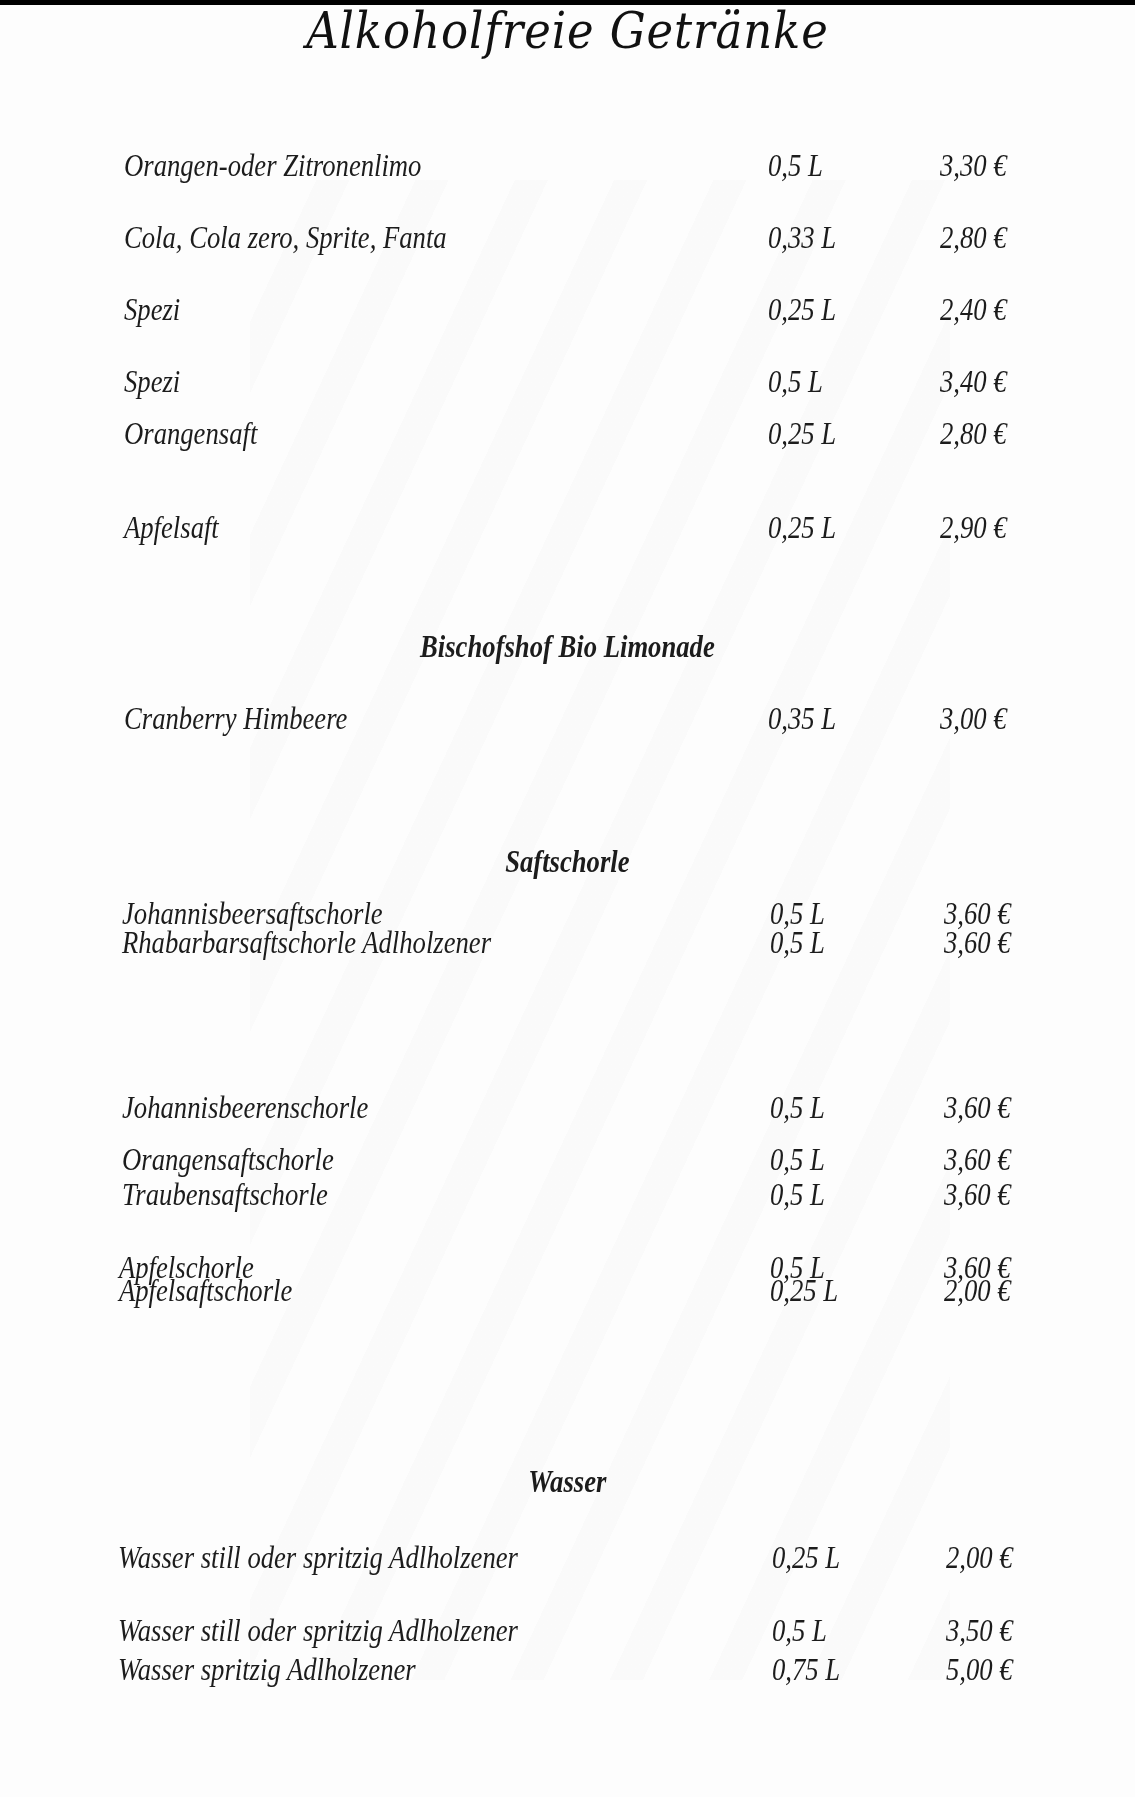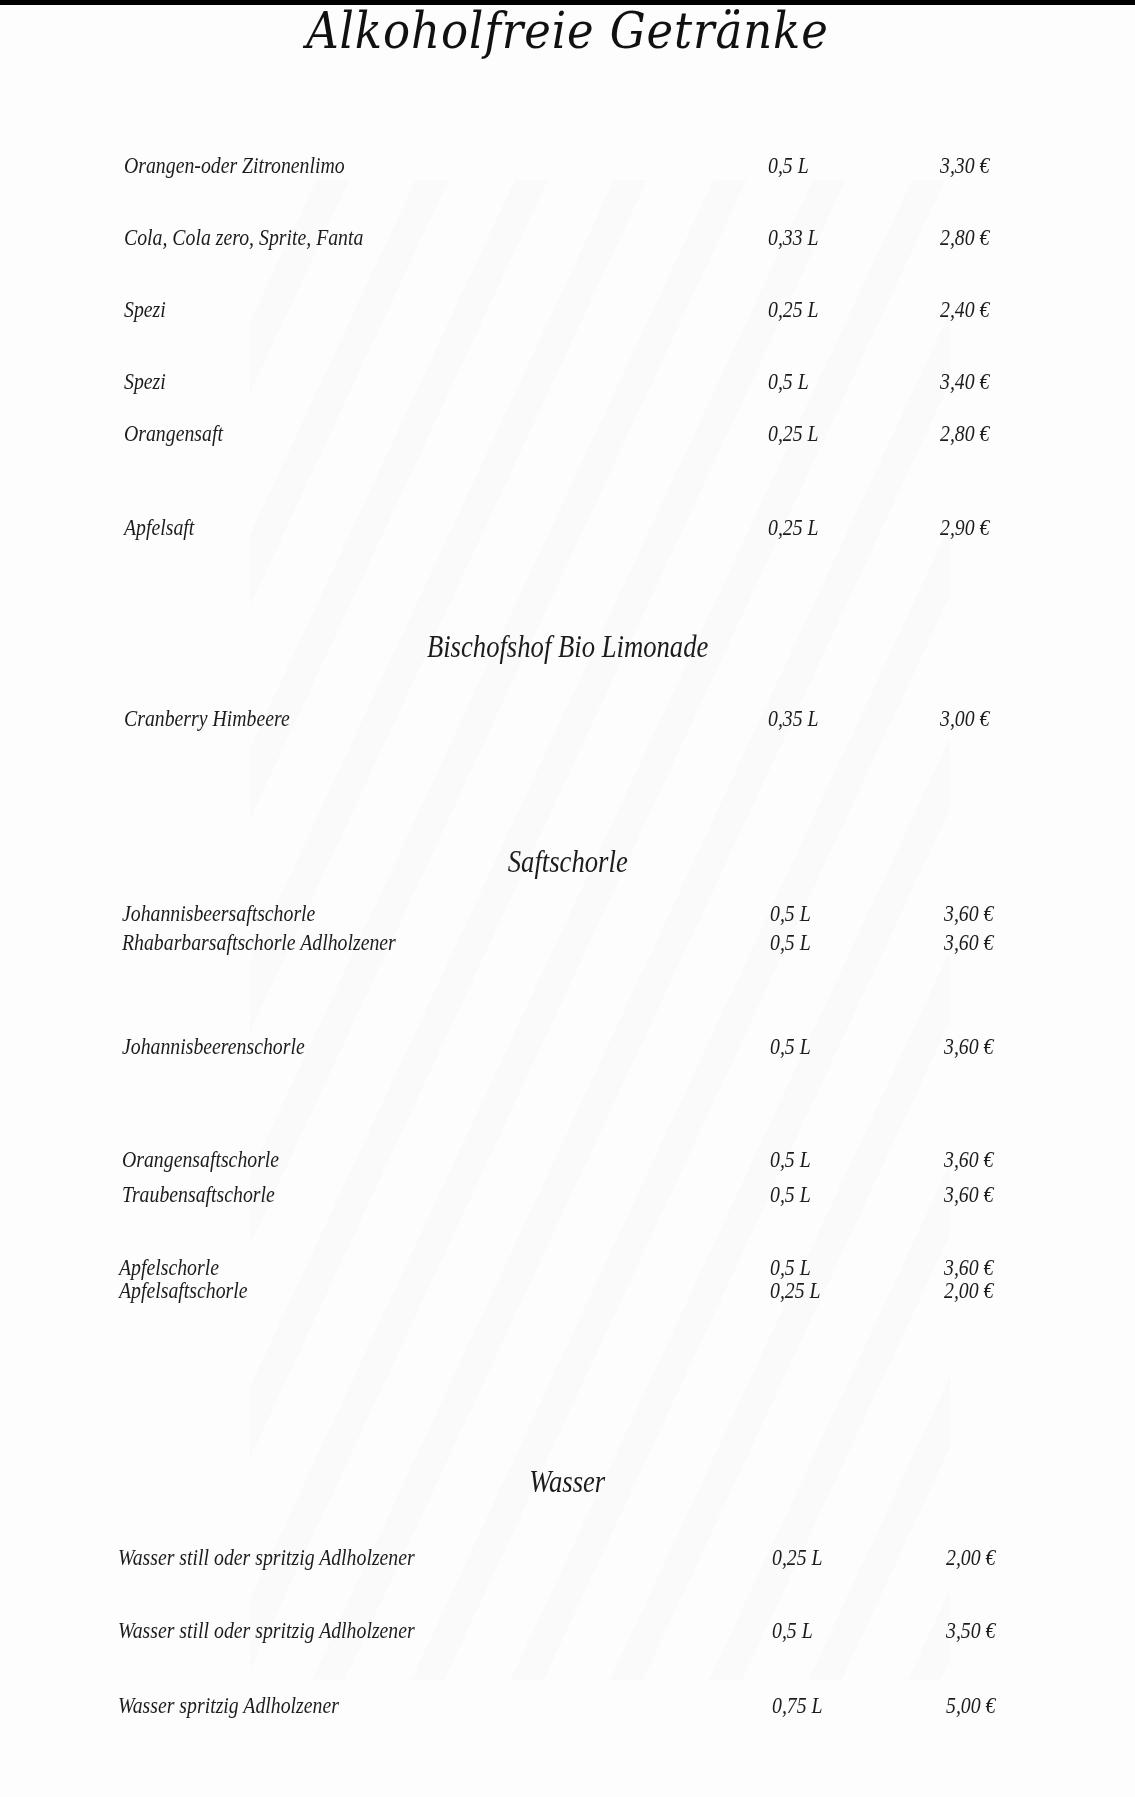--- a/index.html
+++ b/index.html
@@ -8,28 +8,28 @@
     background: #fdfdfd;
     font-family: "Liberation Serif", "DejaVu Serif", serif;
     color: #1c1c1c;
   }
   .topbar { position: absolute; left: 0; top: 0; width: 1135px; height: 5px; background: #000; }
   .title {
     position: absolute; left: 0; width: 1135px; top: 2px; text-align: center;
     font-family: "DejaVu Serif", serif; font-style: italic; font-size: 50px;
     letter-spacing: 1px; color: #111; transform: scaleX(0.9); transform-origin: center;
   }
-  .row { position: absolute; left: 0; width: 960px; height: 40px; font-style: italic; font-size: 23px; }
+  .row { position: absolute; left: 0; width: 960px; height: 40px; font-style: italic; font-size: 31px; }
   .row span { position: absolute; top: 0; line-height: 40px; white-space: nowrap; transform: scaleX(0.86); transform-origin: left center; }
   .row .name { left: 124px; }
   .row .vol { left: 768px; }
   .row .price { left: 940px; }
   .section {
     position: absolute; left: 0; width: 1135px; text-align: center;
-    font-style: italic; font-weight: normal; font-size: 31px; line-height: 40px;
+    font-style: italic; font-weight: bold; font-size: 31px; line-height: 40px;
   }
   .section span { display: inline-block; transform: scaleX(0.86); }
   .watermark {
     position: absolute; left: 250px; top: 180px; width: 700px; height: 1500px;
     background: repeating-linear-gradient(115deg, rgba(0,0,0,0.0) 0 60px, rgba(0,0,0,0.012) 60px 90px);
     pointer-events: none;
   }
 </style>
 </head>
 <body>
@@ -85,21 +85,21 @@
 <div class="row" style="top:894px">
   <span class="name" style="left:122px">Johannisbeersaftschorle</span>
   <span class="vol" style="left:770px">0,5 L</span>
   <span class="price" style="left:944px">3,60 €</span>
 </div>
 <div class="row" style="top:923px">
   <span class="name" style="left:122px">Rhabarbarsaftschorle Adlholzener</span>
   <span class="vol" style="left:770px">0,5 L</span>
   <span class="price" style="left:944px">3,60 €</span>
 </div>
-<div class="row" style="top:1027px">
+<div class="row" style="top:1088px">
   <span class="name" style="left:122px">Johannisbeerenschorle</span>
   <span class="vol" style="left:770px">0,5 L</span>
   <span class="price" style="left:944px">3,60 €</span>
 </div>
 <div class="row" style="top:1140px">
   <span class="name" style="left:122px">Orangensaftschorle</span>
   <span class="vol" style="left:770px">0,5 L</span>
   <span class="price" style="left:944px">3,60 €</span>
 </div>
 <div class="row" style="top:1175px">
@@ -124,17 +124,17 @@
 <div class="row" style="top:1538px">
   <span class="name" style="left:118px">Wasser still oder spritzig Adlholzener</span>
   <span class="vol" style="left:772px">0,25 L</span>
   <span class="price" style="left:946px">2,00 €</span>
 </div>
 <div class="row" style="top:1611px">
   <span class="name" style="left:118px">Wasser still oder spritzig Adlholzener</span>
   <span class="vol" style="left:772px">0,5 L</span>
   <span class="price" style="left:946px">3,50 €</span>
 </div>
-<div class="row" style="top:1686px">
+<div class="row" style="top:1650px">
   <span class="name" style="left:118px">Wasser spritzig Adlholzener</span>
   <span class="vol" style="left:772px">0,75 L</span>
   <span class="price" style="left:946px">5,00 €</span>
 </div>
 
 </body></html>

